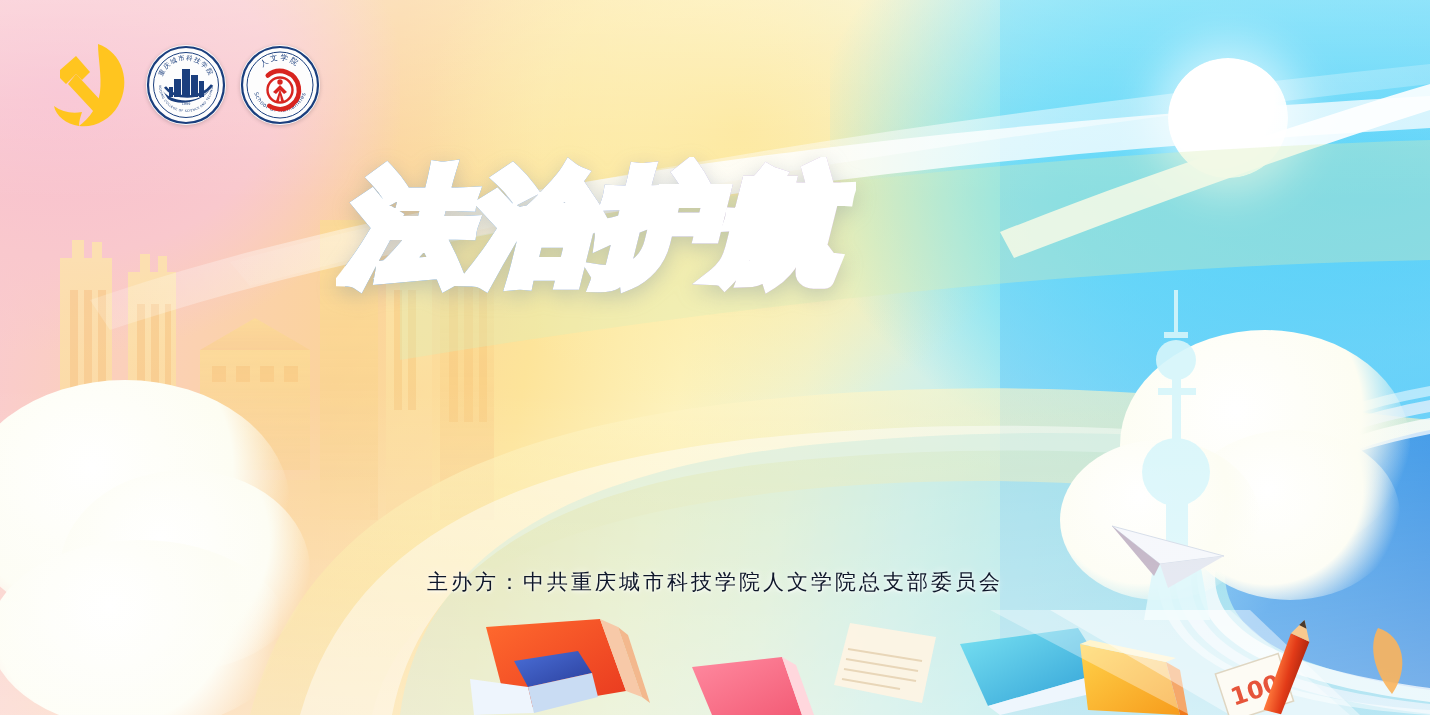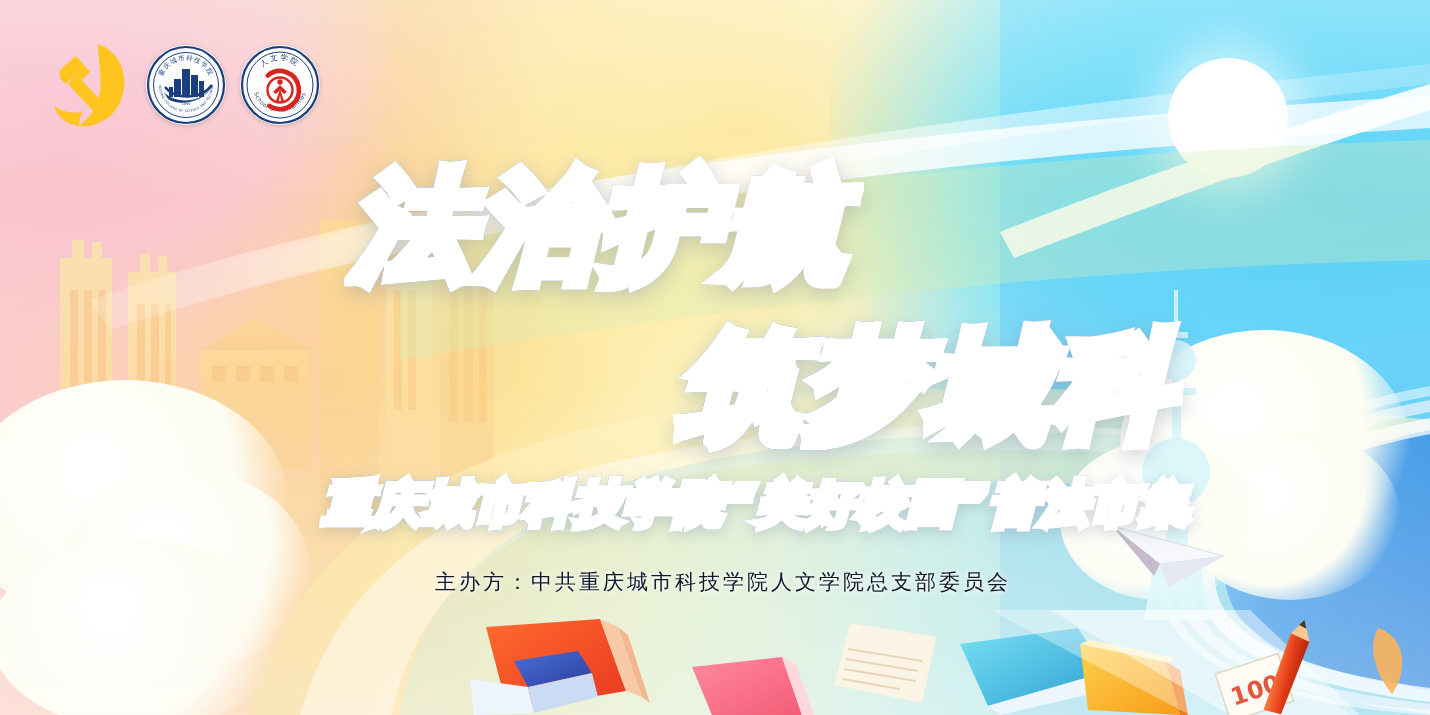--- a/index.html
+++ b/index.html
@@ -44,21 +44,21 @@
   .cloud{position:absolute;border-radius:50%;
     background:radial-gradient(circle at 40% 35%, #ffffff 0%, #fdfdf2 55%, rgba(255,255,255,.0) 78%);}
 
   
   .emblems{position:absolute;left:46px;top:36px;display:flex;align-items:center;gap:14px;z-index:30;}
   .ccp{width:86px;height:98px;}
   .seal{width:80px;height:80px;border-radius:50%;background:#fdfdfd;
     box-shadow:0 1px 4px rgba(0,0,0,.18);position:relative;}
 
   
-  .title-wrap{position:absolute;left:8px;top:0;width:1354px;height:715px;z-index:40;pointer-events:none;}
+  .title-wrap{position:absolute;left:0;top:0;width:1354px;height:715px;z-index:40;pointer-events:none;}
   .big-line{
     position:absolute;white-space:nowrap;
     font-family:"DejaVu Sans","Liberation Sans",sans-serif;
     font-weight:bold;font-style:italic;
     letter-spacing:6px;
     -webkit-text-stroke:14px #ffffff;
     paint-order:stroke fill;
     filter:drop-shadow(0 6px 10px rgba(120,140,160,.35));
   }
   .big-line span{
@@ -352,23 +352,17 @@
           <path d="M40 44 L44 56 L41 56 L40 50 L39 56 L36 56 Z"></path>
         </g>
       </svg>
     </div>
   </div>
 
   <div class="title-wrap">
     <div class="big-line" id="line1">
       <span>法治护航</span>
     </div>
-    <div class="big-line" id="line2">
-      <span>筑梦城科</span>
-    </div>
-    <div class="sub-line">
-      <span>重庆城市科技学院“美好校园”普法市集</span>
-    </div>
     <div class="org" id="org1">主办方：中共重庆城市科技学院人文学院总支部委员会</div>
   </div>
 
   <div class="bg-bottomlight" style="z-index:1;"></div>
 </div>
 
 </body></html>

